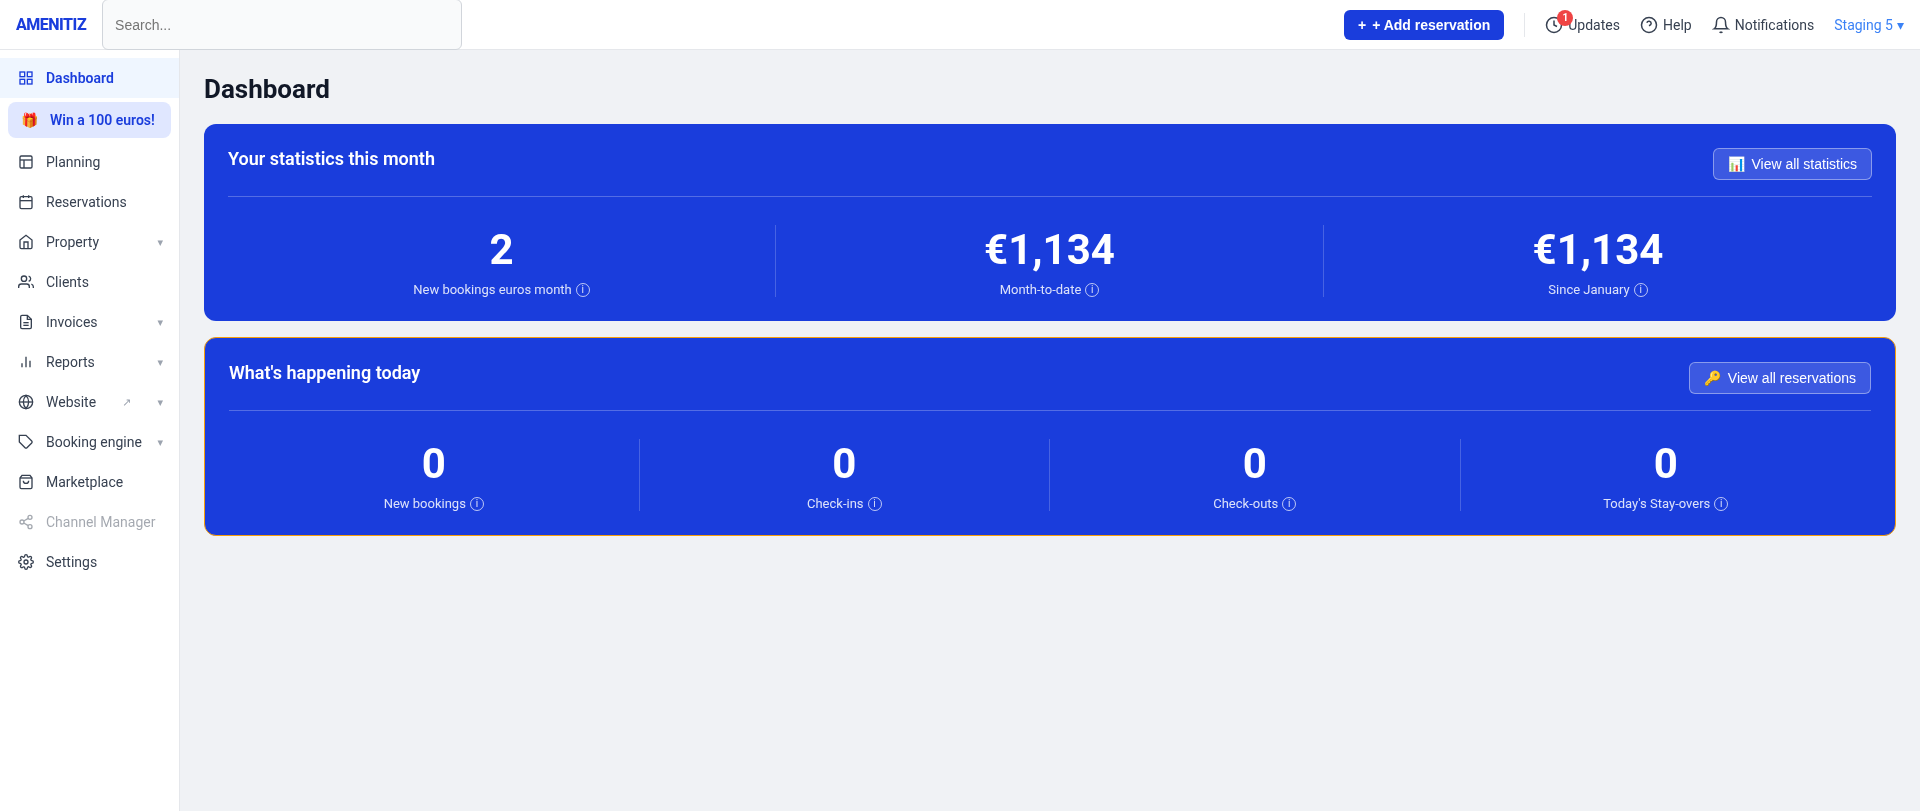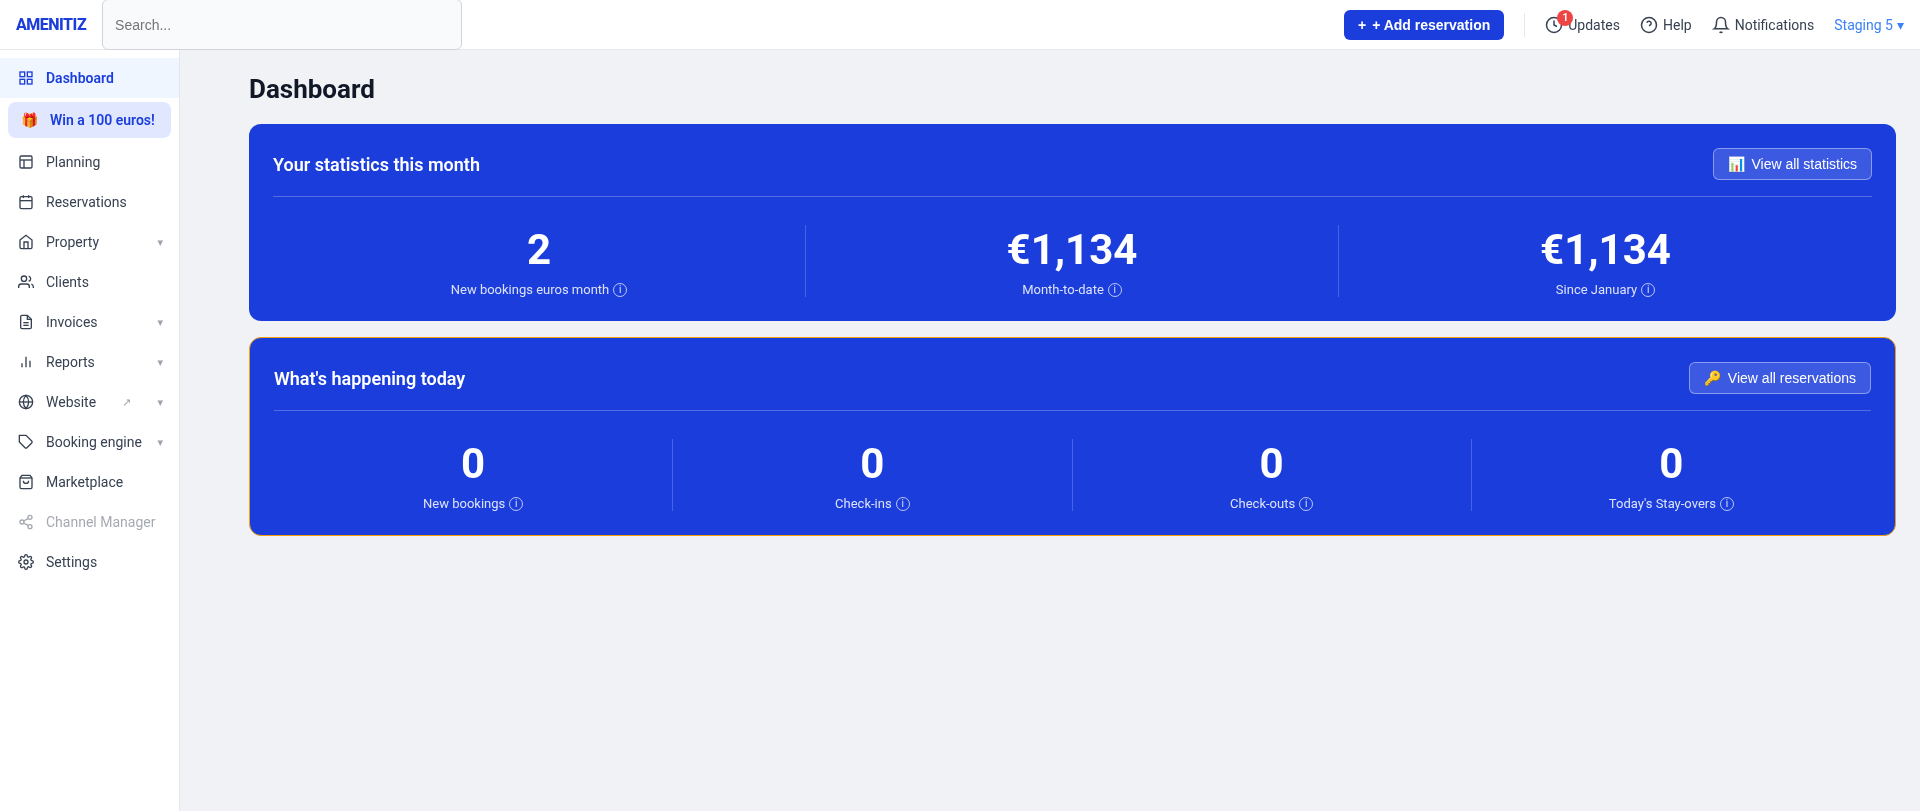--- a/index.html
+++ b/index.html
@@ -25,21 +25,21 @@
     .nav-action { display: flex; align-items: center; gap: 5px; font-size: 14px; color: #374151; cursor: pointer; white-space: nowrap; position: relative; }
     .nav-action .badge {
       position: absolute; top: -6px; left: 12px; background: #ef4444; color: #fff;
       border-radius: 50%; width: 16px; height: 16px; font-size: 10px; font-weight: 700;
       display: flex; align-items: center; justify-content: center;
     }
     .nav-action svg { width: 18px; height: 18px; }
     .staging-btn { display: flex; align-items: center; gap: 4px; font-size: 14px; color: #3b82f6; cursor: pointer; }
 
     
-    .app-body { display: flex; flex: 1; overflow: hidden; gap: 45px; }
+    .app-body { display: flex; flex: 1; overflow: hidden; }
 
     
     .sidebar {
       width: 180px; background: #fff; border-right: 1px solid #e5e7eb;
       display: flex; flex-direction: column; flex-shrink: 0; overflow-y: auto; padding: 8px 0;
     }
     .sidebar-item {
       display: flex; align-items: center; gap: 10px; padding: 10px 16px;
       font-size: 14px; color: #374151; cursor: pointer; border-radius: 0;
       position: relative;
@@ -50,21 +50,21 @@
     .sidebar-item .chevron { margin-left: auto; font-size: 11px; color: #9ca3af; }
 
     
     .main { flex: 1; overflow-y: auto; padding: 24px; background: #f0f2f5; }
     .page-title { font-size: 26px; font-weight: 700; color: #111827; margin-bottom: 20px; }
 
     
     .stats-card {
       background: #1a3ddc; border-radius: 12px; padding: 24px; margin-bottom: 16px; color: #fff;
     }
-    .card-header { display: flex; align-items: center; justify-content: space-between; margin-bottom: 16px; }
+    .card-header { display: flex; align-items: flex-start; justify-content: space-between; margin-bottom: 16px; }
     .card-title { font-size: 18px; font-weight: 600; color: #fff; }
     .card-link-btn {
       display: flex; align-items: center; gap: 6px; background: rgba(255,255,255,0.15);
       border: 1px solid rgba(255,255,255,0.4); border-radius: 6px; padding: 7px 14px;
       font-size: 14px; color: #fff; cursor: pointer; font-weight: 500;
     }
     .card-divider { height: 1px; background: rgba(255,255,255,0.25); margin-bottom: 28px; }
 
     .stats-grid { display: grid; grid-template-columns: 1fr 1fr 1fr; gap: 0; }
     .stat-item { display: flex; flex-direction: column; align-items: center; gap: 8px; }

